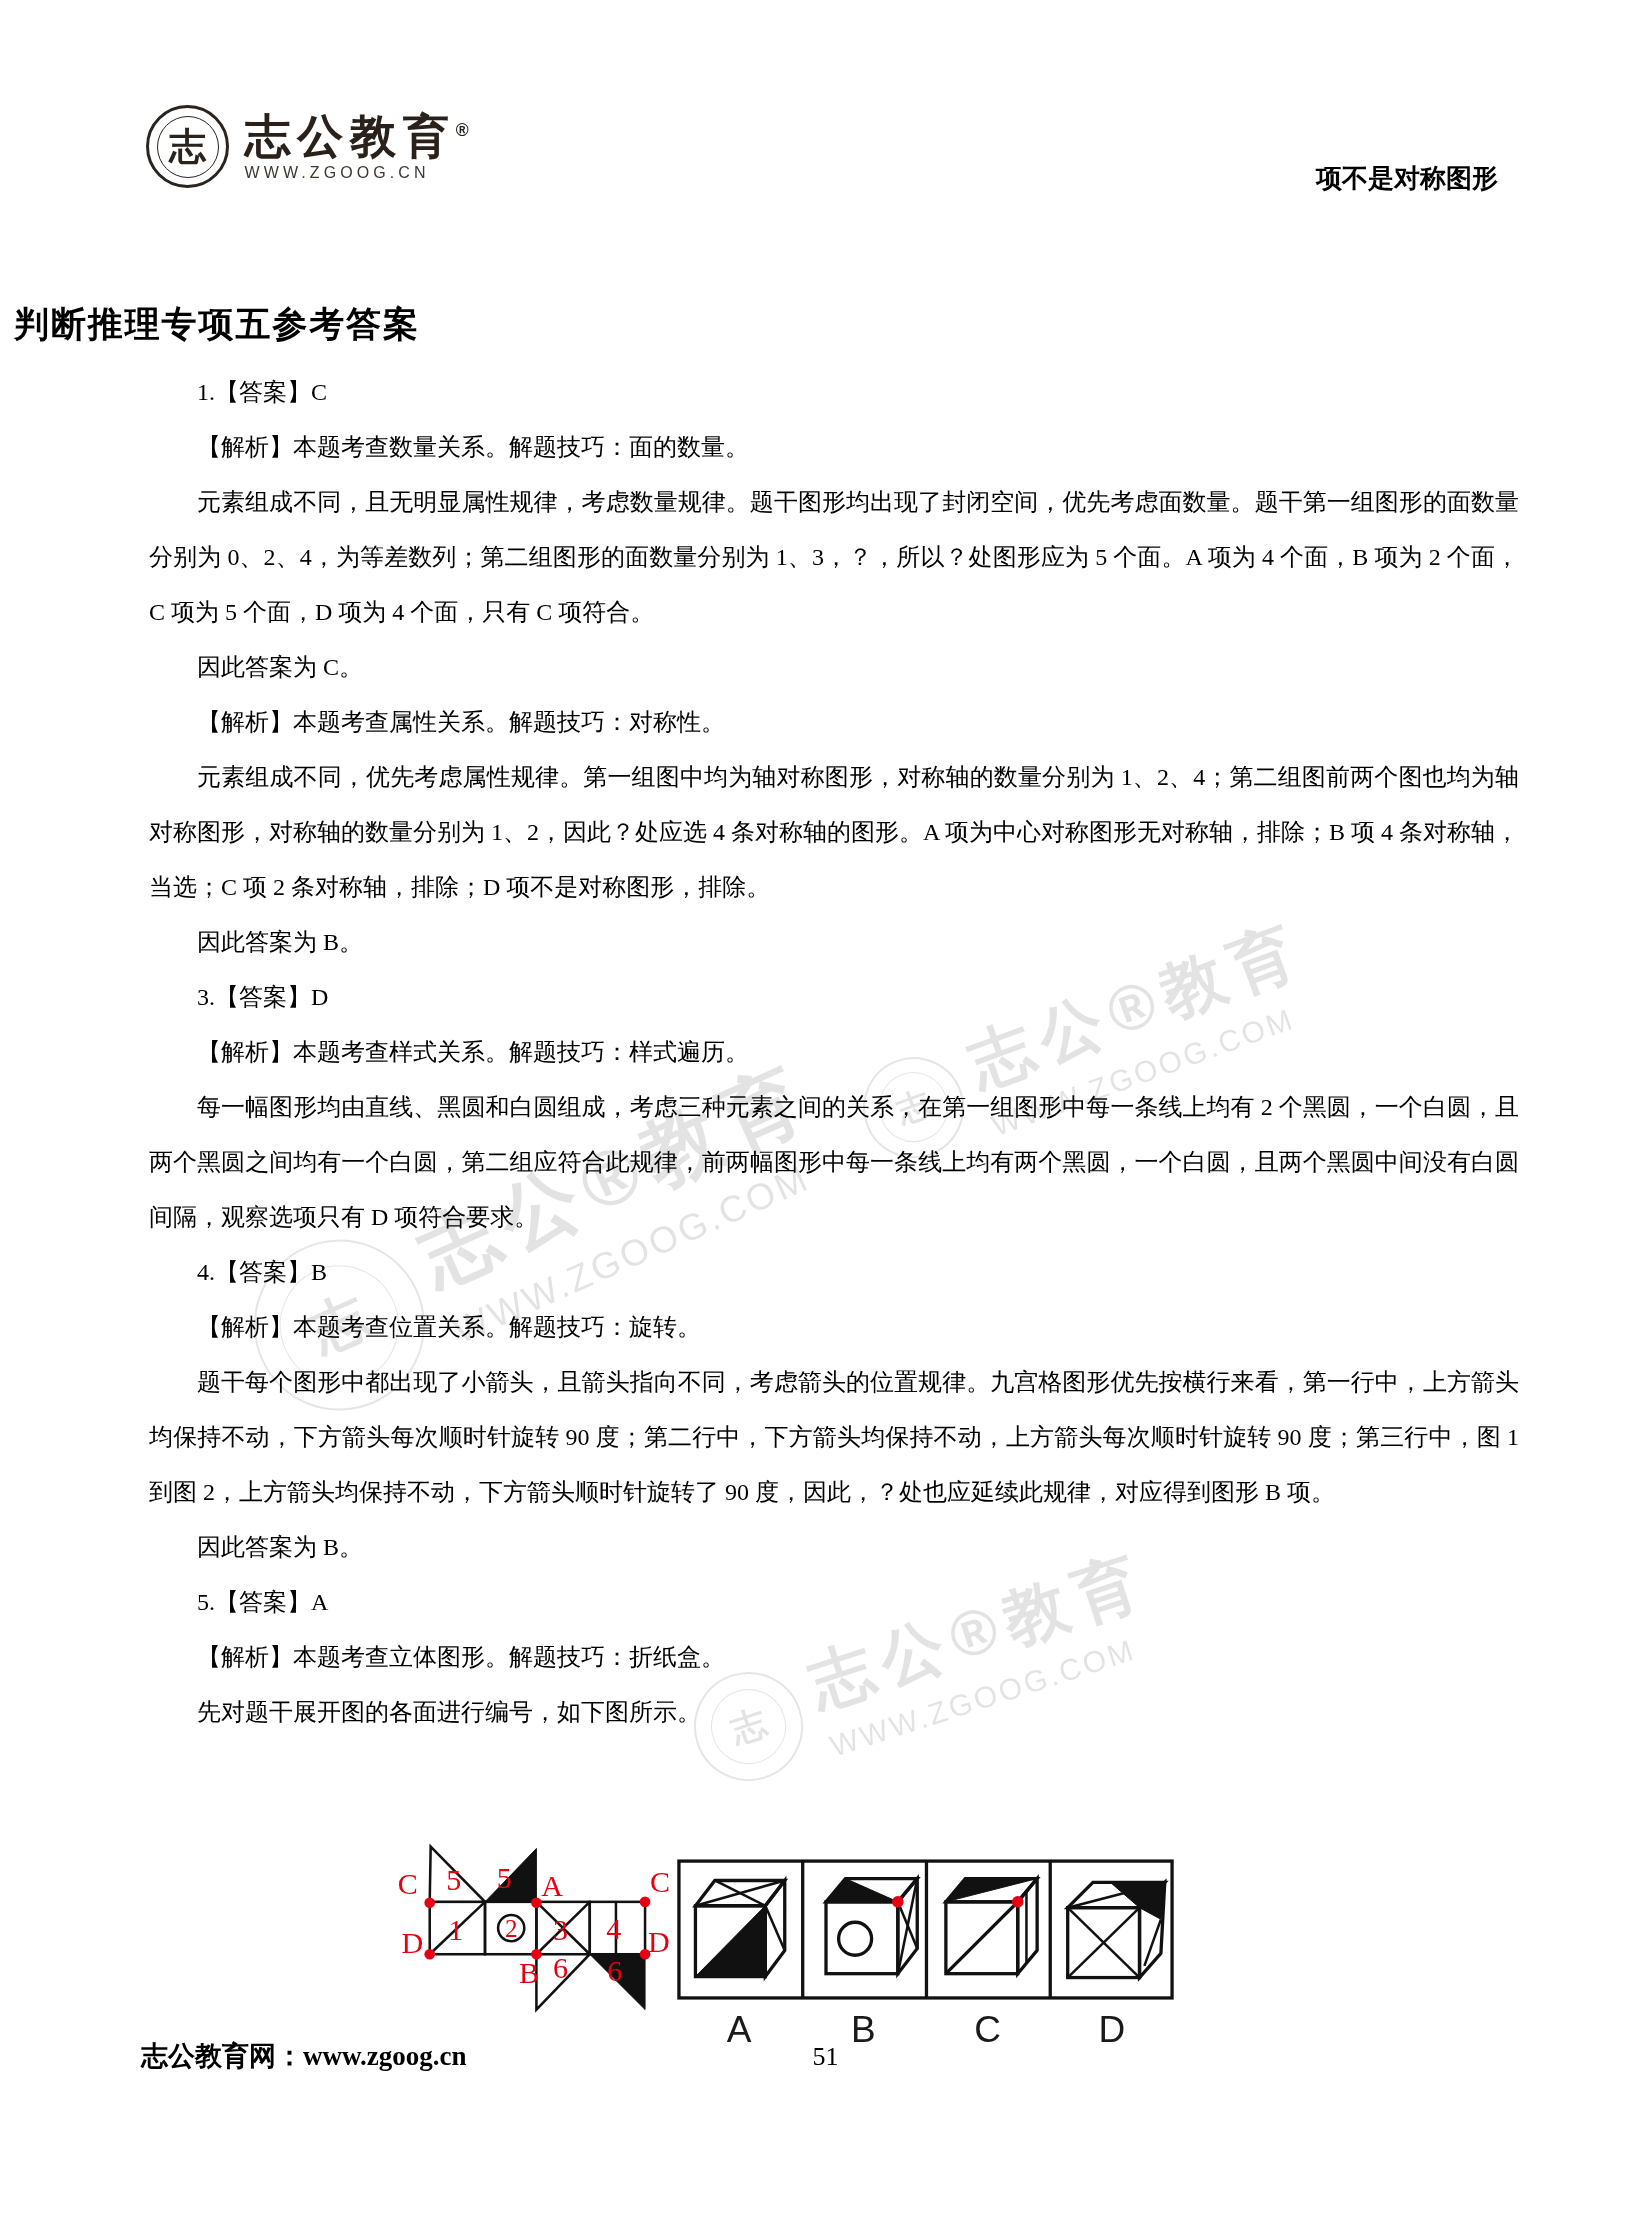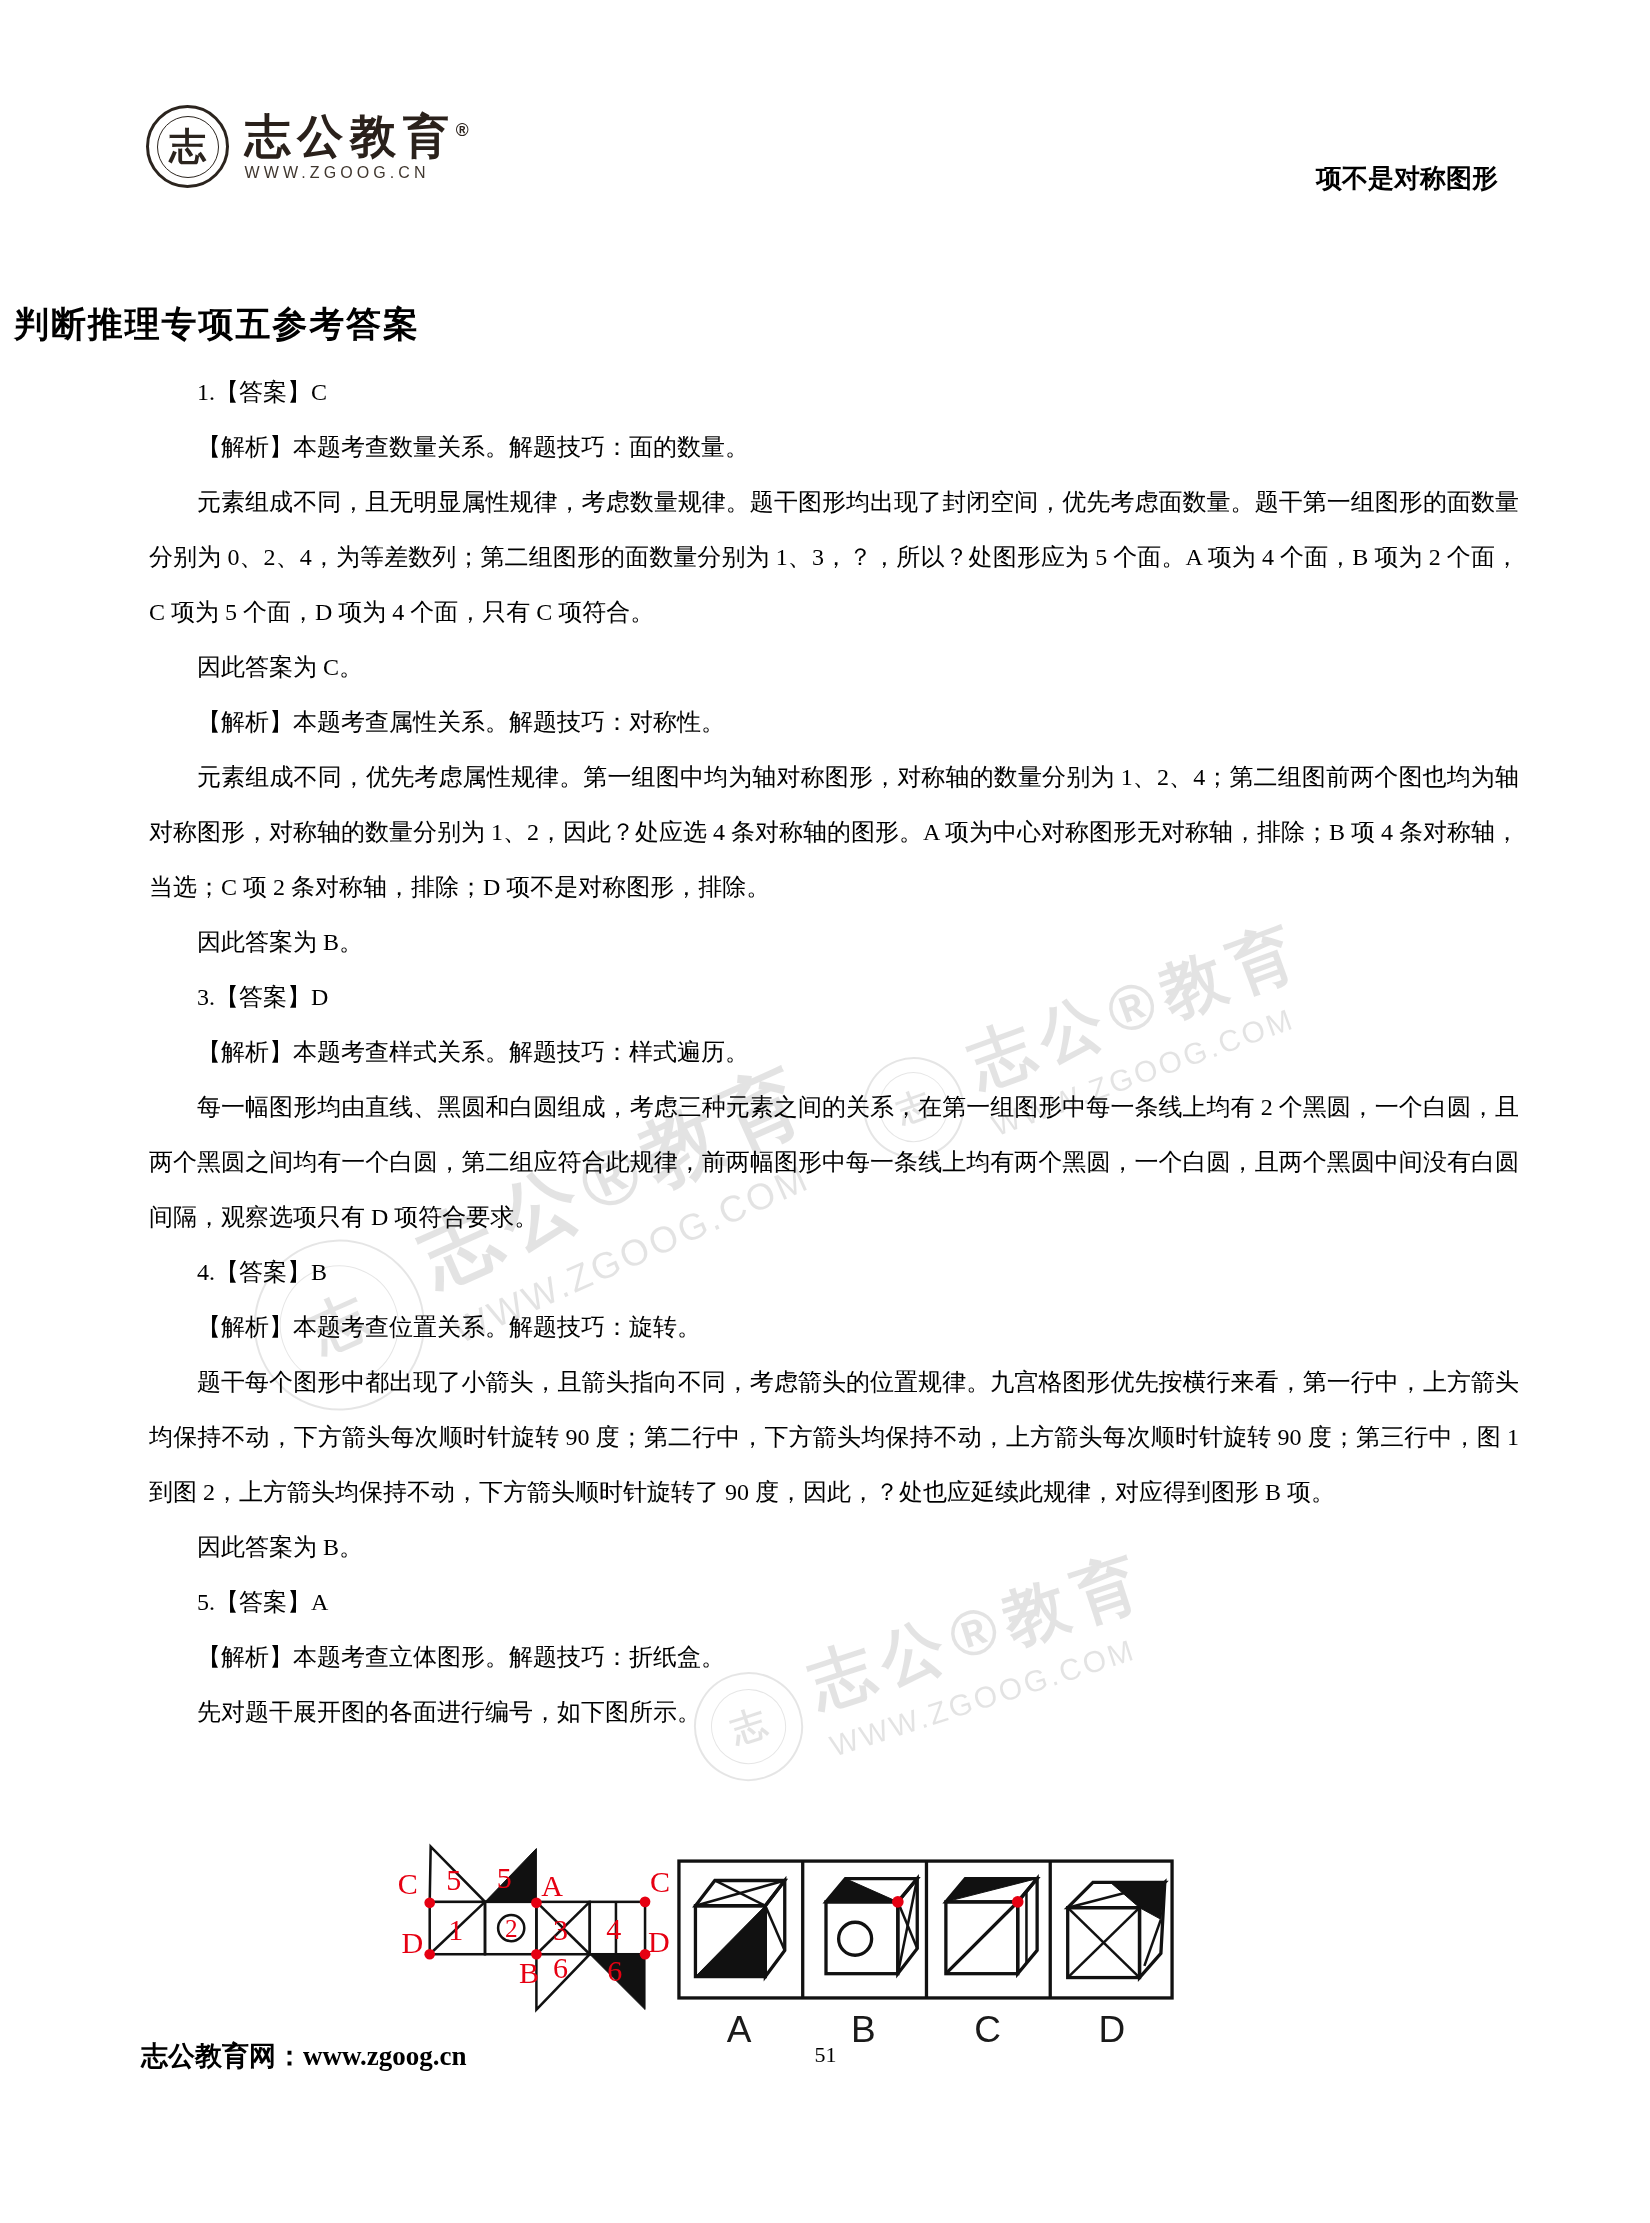--- a/index.html
+++ b/index.html
@@ -57,21 +57,21 @@
         font-size:37px;color:#1a1a1a;}
   svg .ln{stroke:#111;stroke-width:2.6;fill:none;}
   svg .ln3{stroke:#111;stroke-width:3.4;fill:none;}
   svg .blk{fill:#111;stroke:#111;stroke-width:1;}
   svg .whitef{fill:#fff;stroke:#111;stroke-width:2.6;}
   svg .red{fill:var(--red);font-family:"Liberation Serif",serif;font-size:31px;}
   svg .red-sm{fill:var(--red);font-family:"Liberation Serif",serif;font-size:26px;}
   svg .dot{fill:var(--red);stroke:none;}
   
   .footer-site{position:absolute;left:141px;top:2038px;font-size:27px;font-weight:bold;}
-  .page-number{position:absolute;left:0;top:2042px;width:1651px;text-align:center;font-size:22px;}
+  .page-number{position:absolute;left:0;top:2042px;width:1651px;text-align:center;font-size:26px;}
 </style>
 </head>
 <body>
 
 <div class="header-logo">
   <div class="seal">
     <div class="seal-inner">志</div>
   </div>
   <div class="logo-text">
     <div class="logo-main"><span>志公教育</span><span class="logo-reg">®</span></div>

